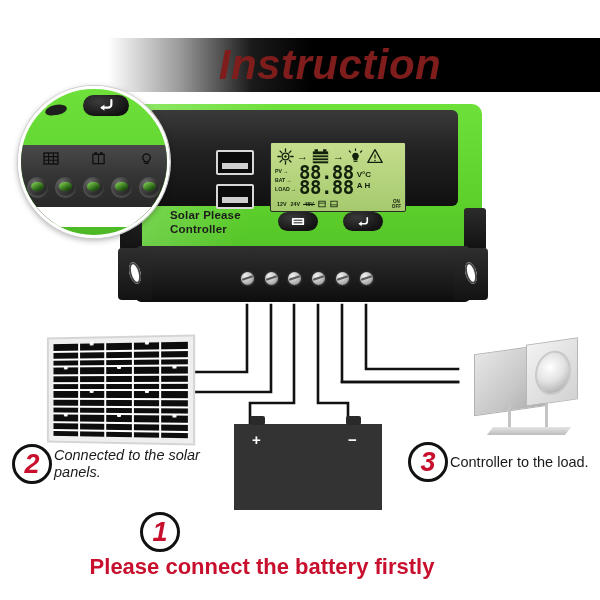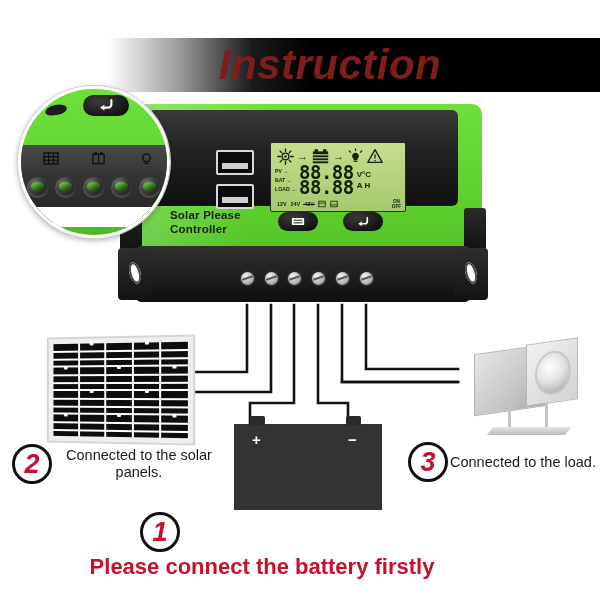--- a/index.html
+++ b/index.html
@@ -257,21 +257,21 @@
   .step { position: absolute; display: flex; align-items: center; }
   .step-num {
     width: 40px; height: 40px; border-radius: 50%;
     border: 3px solid #111111; background: #ffffff;
     display: flex; align-items: center; justify-content: center;
     color: #c8102e; font-size: 27px; font-weight: bold; font-style: italic;
     flex: 0 0 auto;
   }
   .step-text { color: #1a1a1a; font-size: 14.5px; line-height: 17px; margin-left: 2px; }
   .step2 { left: 12px; top: 444px; width: 250px; }
-  .step2 .step-text { text-align: center; width: 170px; }
+  .step2 .step-text { text-align: left; width: 170px; font-style: italic; }
   .step3 { left: 408px; top: 442px; width: 190px; }
   .step1 { left: 140px; top: 512px; width: 400px; }
 
   .final-note {
     position: absolute; left: 0; top: 554px; width: 524px;
     text-align: center; color: #c8102e;
     font-size: 22px; font-weight: bold;
   }
 </style>
 </head>
@@ -543,21 +543,21 @@
     <div class="lamp-base"></div>
   </div>
 
   <div class="step step2">
     <div class="step-num">2</div>
     <div class="step-text">Connected to the solar panels.</div>
   </div>
 
   <div class="step step3">
     <div class="step-num">3</div>
-    <div class="step-text">Connected to the load.</div>
+    <div class="step-text">Controller to the load.</div>
   </div>
 
   <div class="step step1">
     <div class="step-num">1</div>
   </div>
 
   <div class="final-note">Please connect the battery firstly</div>
 
 </div>
 

